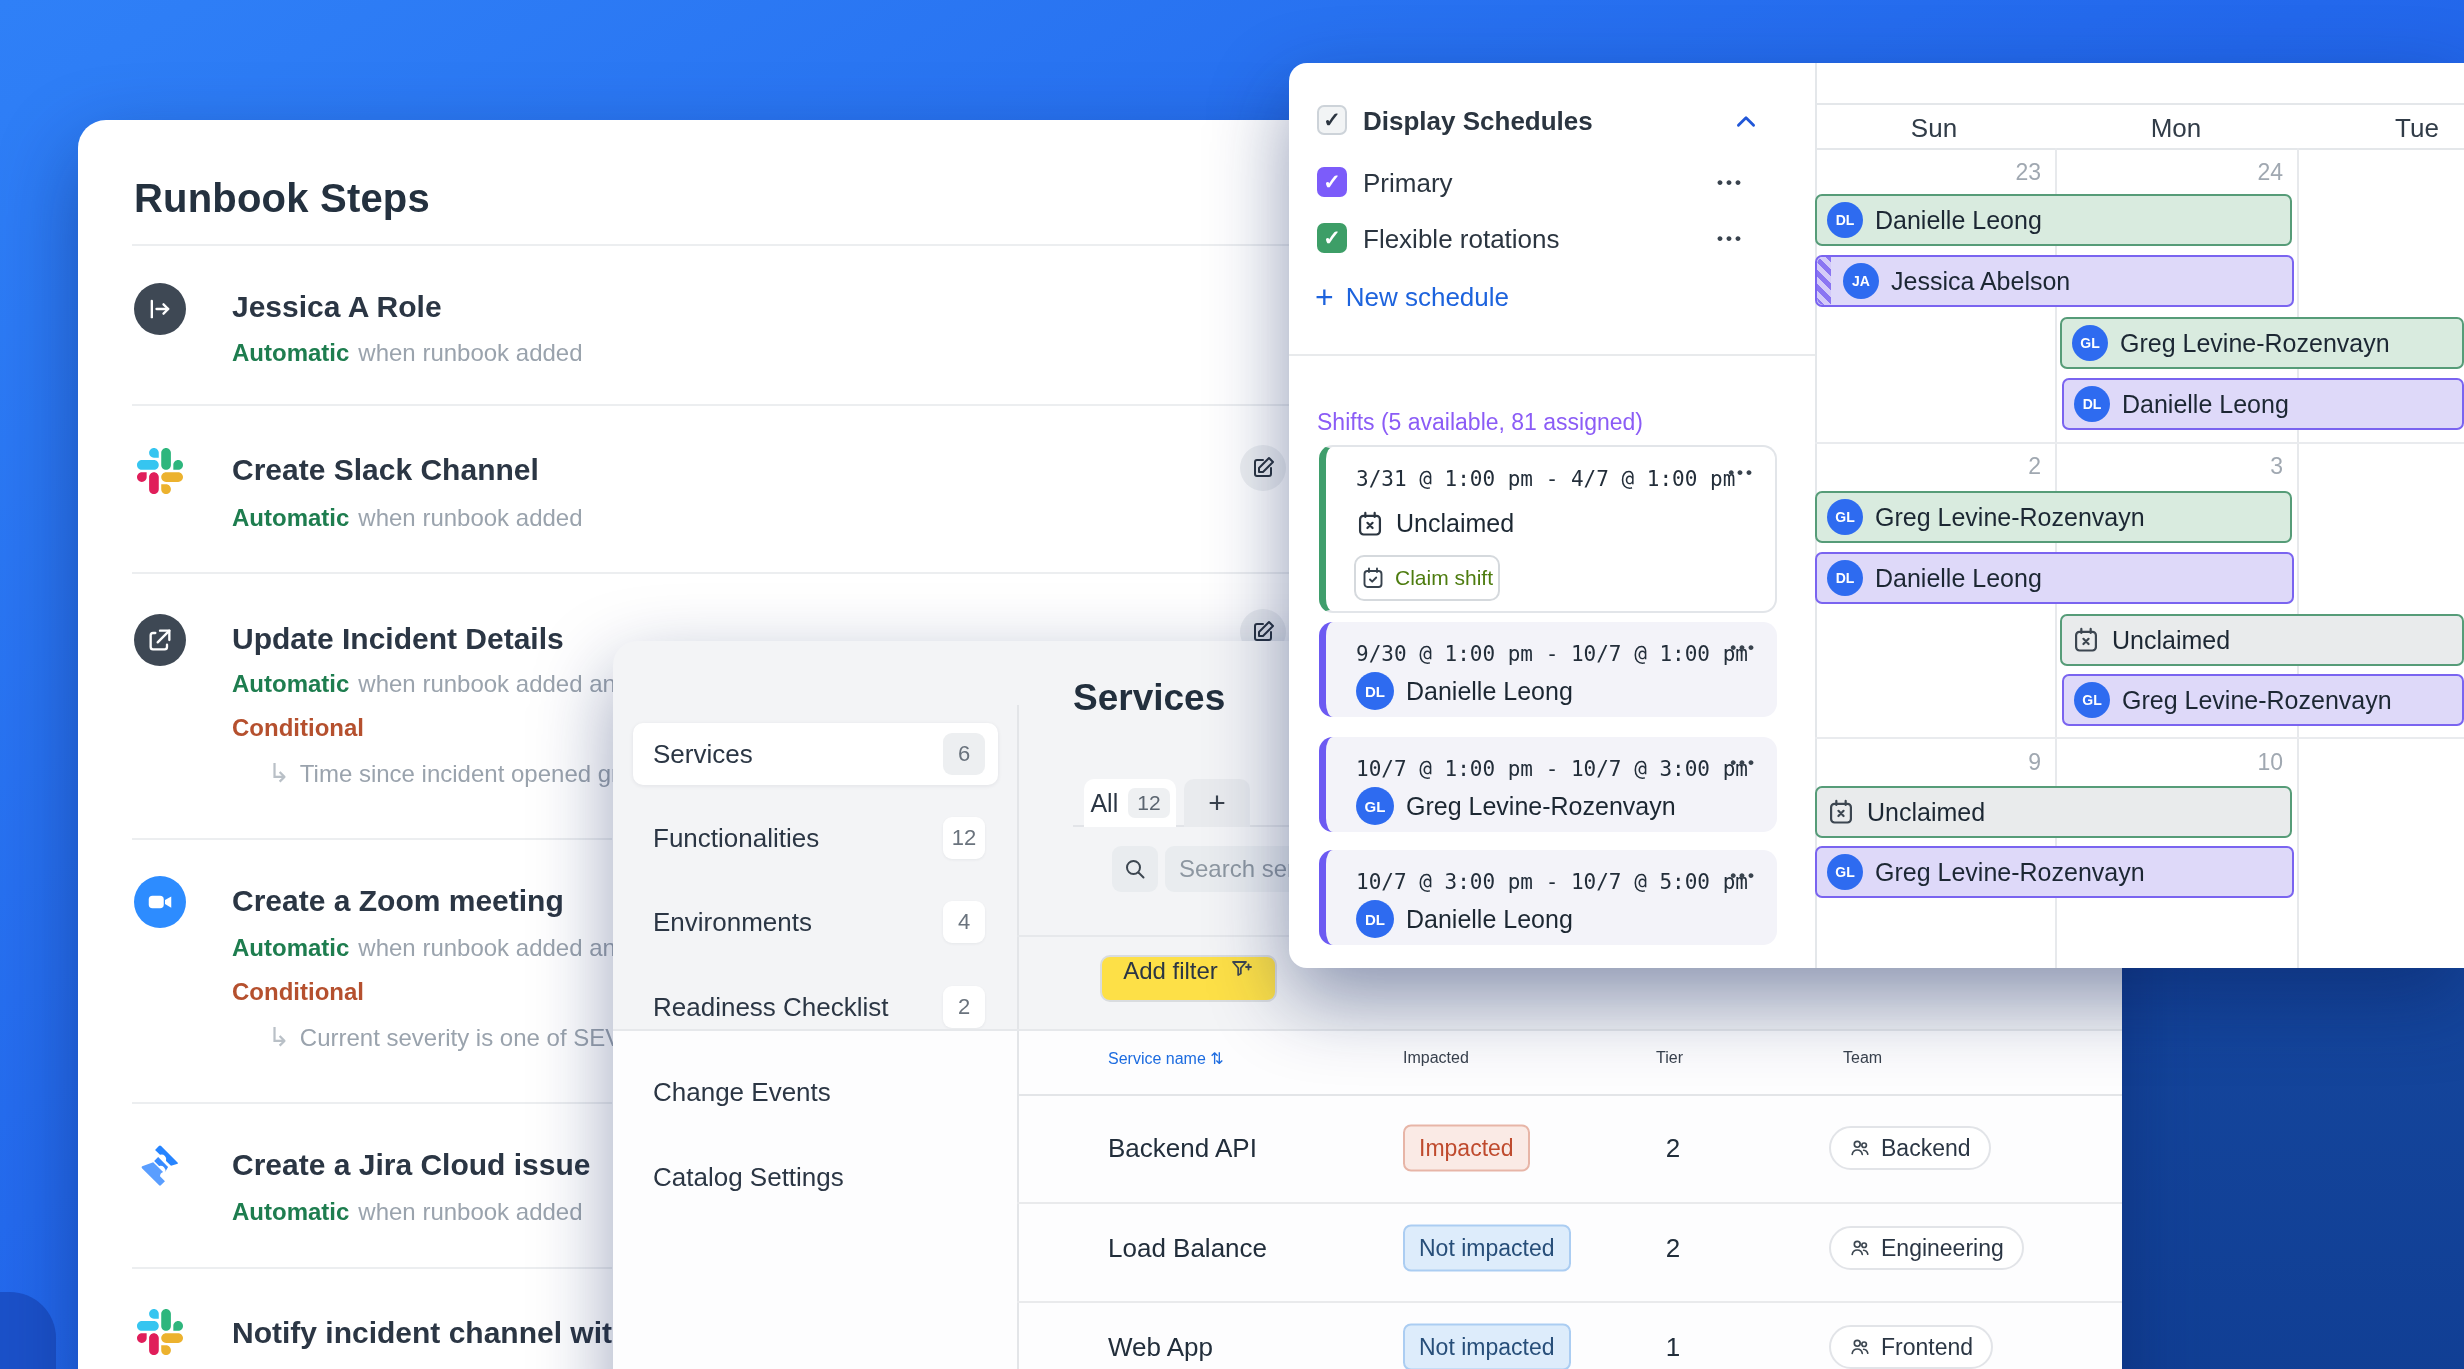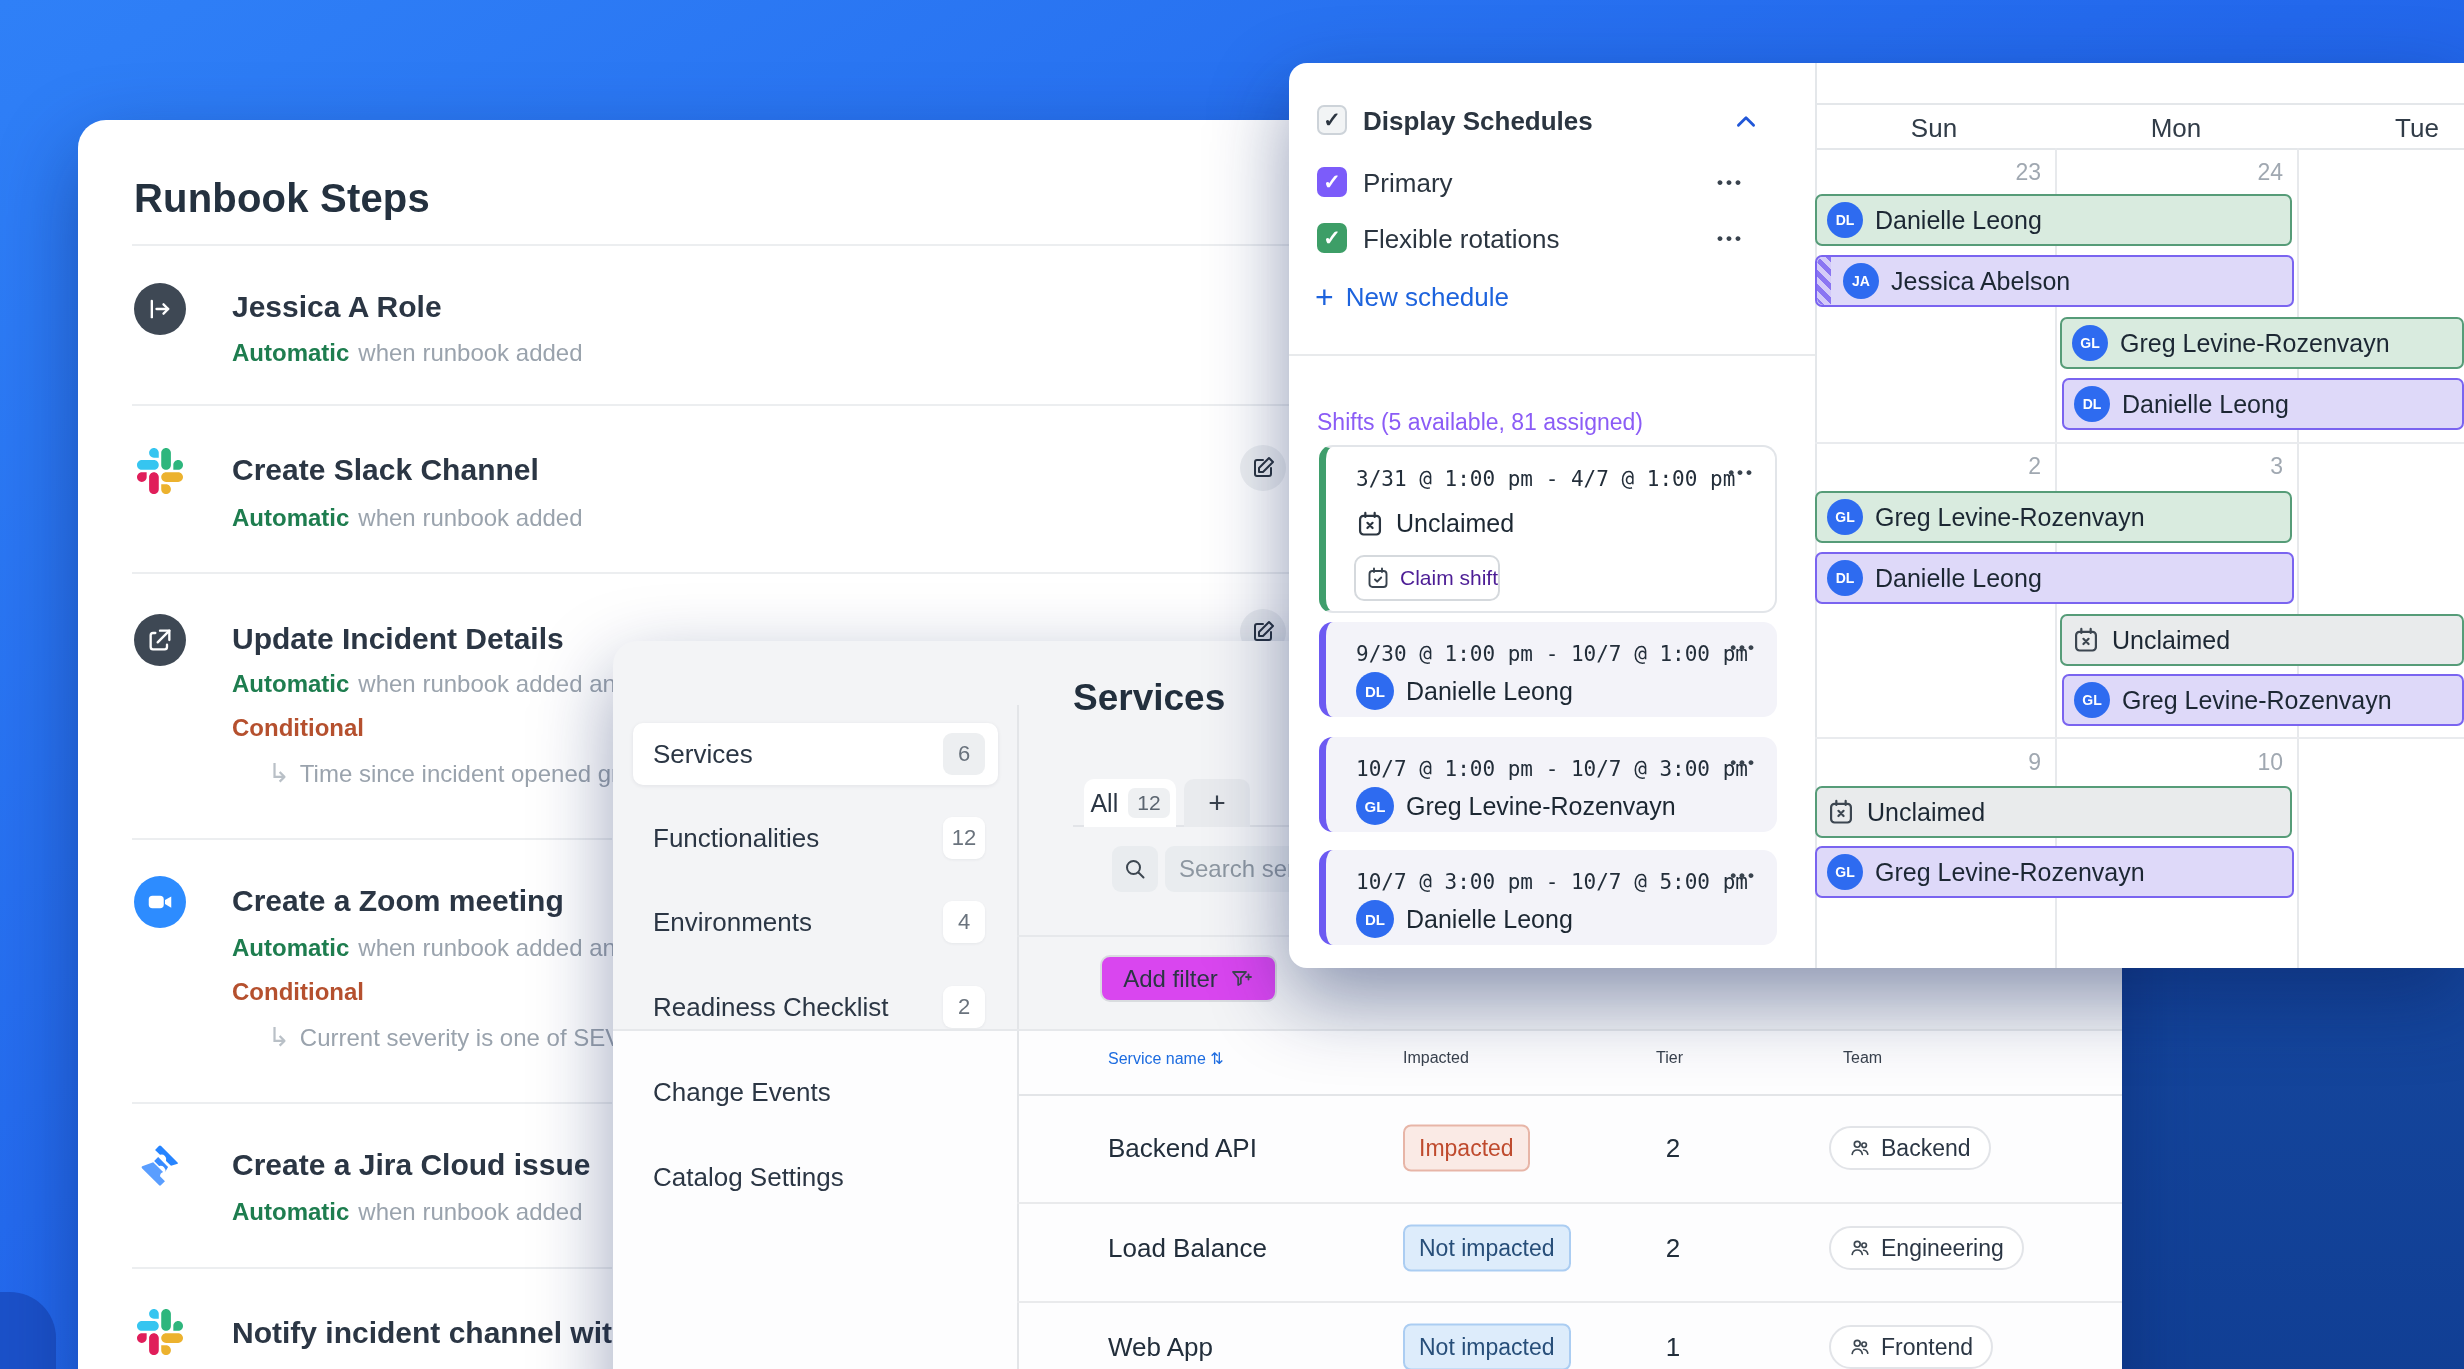--- a/index.html
+++ b/index.html
@@ -49,22 +49,22 @@
   .badge-white{background:#fff;box-shadow:0 1px 3px rgba(20,30,50,.06);}
   .sv-title{position:absolute;left:460px;top:36px;font-size:37px;font-weight:700;color:#222f3d;}
   .tab{position:absolute;top:138px;height:48px;border-radius:10px 10px 0 0;display:flex;align-items:center;justify-content:center;gap:10px;font-size:25px;color:#2b3644;}
   .tab.active{background:#fff;}
   .tab.plus{background:#e9ebee;color:#39424d;font-size:30px;}
   .tab-badge{background:#eef0f2;border-radius:7px;padding:3px 9px;font-size:21px;color:#5b6570;}
   .search-ic{position:absolute;left:499px;top:205px;width:46px;height:46px;border-radius:9px;background:#e9ecef;display:flex;align-items:center;justify-content:center;}
   .search-in{position:absolute;left:552px;top:205px;width:250px;height:46px;border-radius:9px;background:#e9ecef;
     border:none;outline:none;padding:0 0 0 14px;font-size:24px;color:#8d97a1;font-family:"Liberation Sans",sans-serif;box-sizing:border-box;}
   .search-in::placeholder{color:#8d97a1;}
-  .addfilter{position:absolute;left:487px;top:314px;width:177px;height:47px;background:#d946ef;
-    border:2px solid #d9dcdf;border-radius:10px;display:flex;align-items:center;justify-content:center;gap:12px;
+  .addfilter{position:absolute;left:487px;top:314px;width:177px;height:47px;background:#fde047;
+    border:2px solid #d9dcdf;border-radius:10px;display:flex;justify-content:center;gap:12px;
     font-size:24px;color:#2b3644;box-sizing:border-box;}
   .th{position:absolute;font-size:16px;color:#39424d;text-align:right;}
   .th.sortable{color:#1d6ce0;}
   .td-name{position:absolute;font-size:26px;color:#222e3b;transform:translateY(-50%);}
   .impact-badge{position:absolute;transform:translateY(-50%);font-size:23px;border-radius:8px;padding:8px 14px;}
   .imp-red{background:#faeae5;border:2px solid #e7b5a7;color:#bf4a2d;}
   .imp-blue{background:#ddecfb;border:2px solid #abcdf2;color:#274e79;}
   .tier{position:absolute;font-size:26px;color:#222e3b;transform:translateY(-50%);width:40px;text-align:center;}
   .team-pill{position:absolute;transform:translateY(-50%);height:44px;background:#fff;border:2px solid #e2e4e8;
     border-radius:23px;display:flex;align-items:center;gap:10px;padding:0 18px;font-size:23px;color:#2b3644;box-sizing:border-box;}
@@ -82,21 +82,21 @@
   .newsched{position:absolute;left:26px;top:216px;display:flex;align-items:center;gap:12px;color:#1d63dd;}
   .newsched .plus{font-size:32px;font-weight:400;}
   .newsched .lbl{font-size:26px;font-weight:500;}
   .shifts-h{position:absolute;left:28px;top:346px;font-size:23px;color:#8b5cf6;}
   .shift-card{position:absolute;left:30px;width:458px;border-radius:14px;box-sizing:border-box;}
   .sc-white{background:#fff;border:2px solid #e2e5e9;border-left:7px solid #3f9e6c;}
   .sc-lav{background:#f3f3f9;border-left:7px solid #6c5af2;}
   .sc-time{position:absolute;left:30px;top:20px;font-family:"DejaVu Sans Mono",monospace;font-size:21px;color:#232e3a;}
   .sc-row{position:absolute;left:30px;display:flex;align-items:center;gap:12px;font-size:25px;color:#1c2732;}
   .claim-btn{position:absolute;left:28px;top:108px;width:146px;height:46px;background:#fff;border:2px solid #d5d9dd;
-    border-radius:10px;display:flex;align-items:center;justify-content:flex-end;gap:10px;font-size:21px;color:#4c1d95;box-sizing:border-box;}
+    border-radius:10px;display:flex;align-items:center;justify-content:center;gap:10px;font-size:21px;color:#4d7c0f;box-sizing:border-box;}
   .av{width:38px;height:38px;border-radius:50%;background:#2e6bf0;color:#fff;font-size:15px;font-weight:700;
     display:flex;align-items:center;justify-content:center;flex:0 0 auto;}
 
   
   .day-h{position:absolute;top:50px;width:200px;text-align:center;font-size:26px;color:#313c48;}
   .date{position:absolute;width:80px;text-align:right;font-size:23px;color:#a0a8b1;}
   .ev{position:absolute;height:52px;border-radius:7px;display:flex;align-items:center;padding:0 10px;gap:12px;
     font-size:25px;color:#1c2733;box-sizing:border-box;white-space:nowrap;overflow:hidden;}
   .ev .av{width:36px;height:36px;font-size:14px;}
   .ev-green{background:#d9ebdf;border:2px solid #569c78;}

